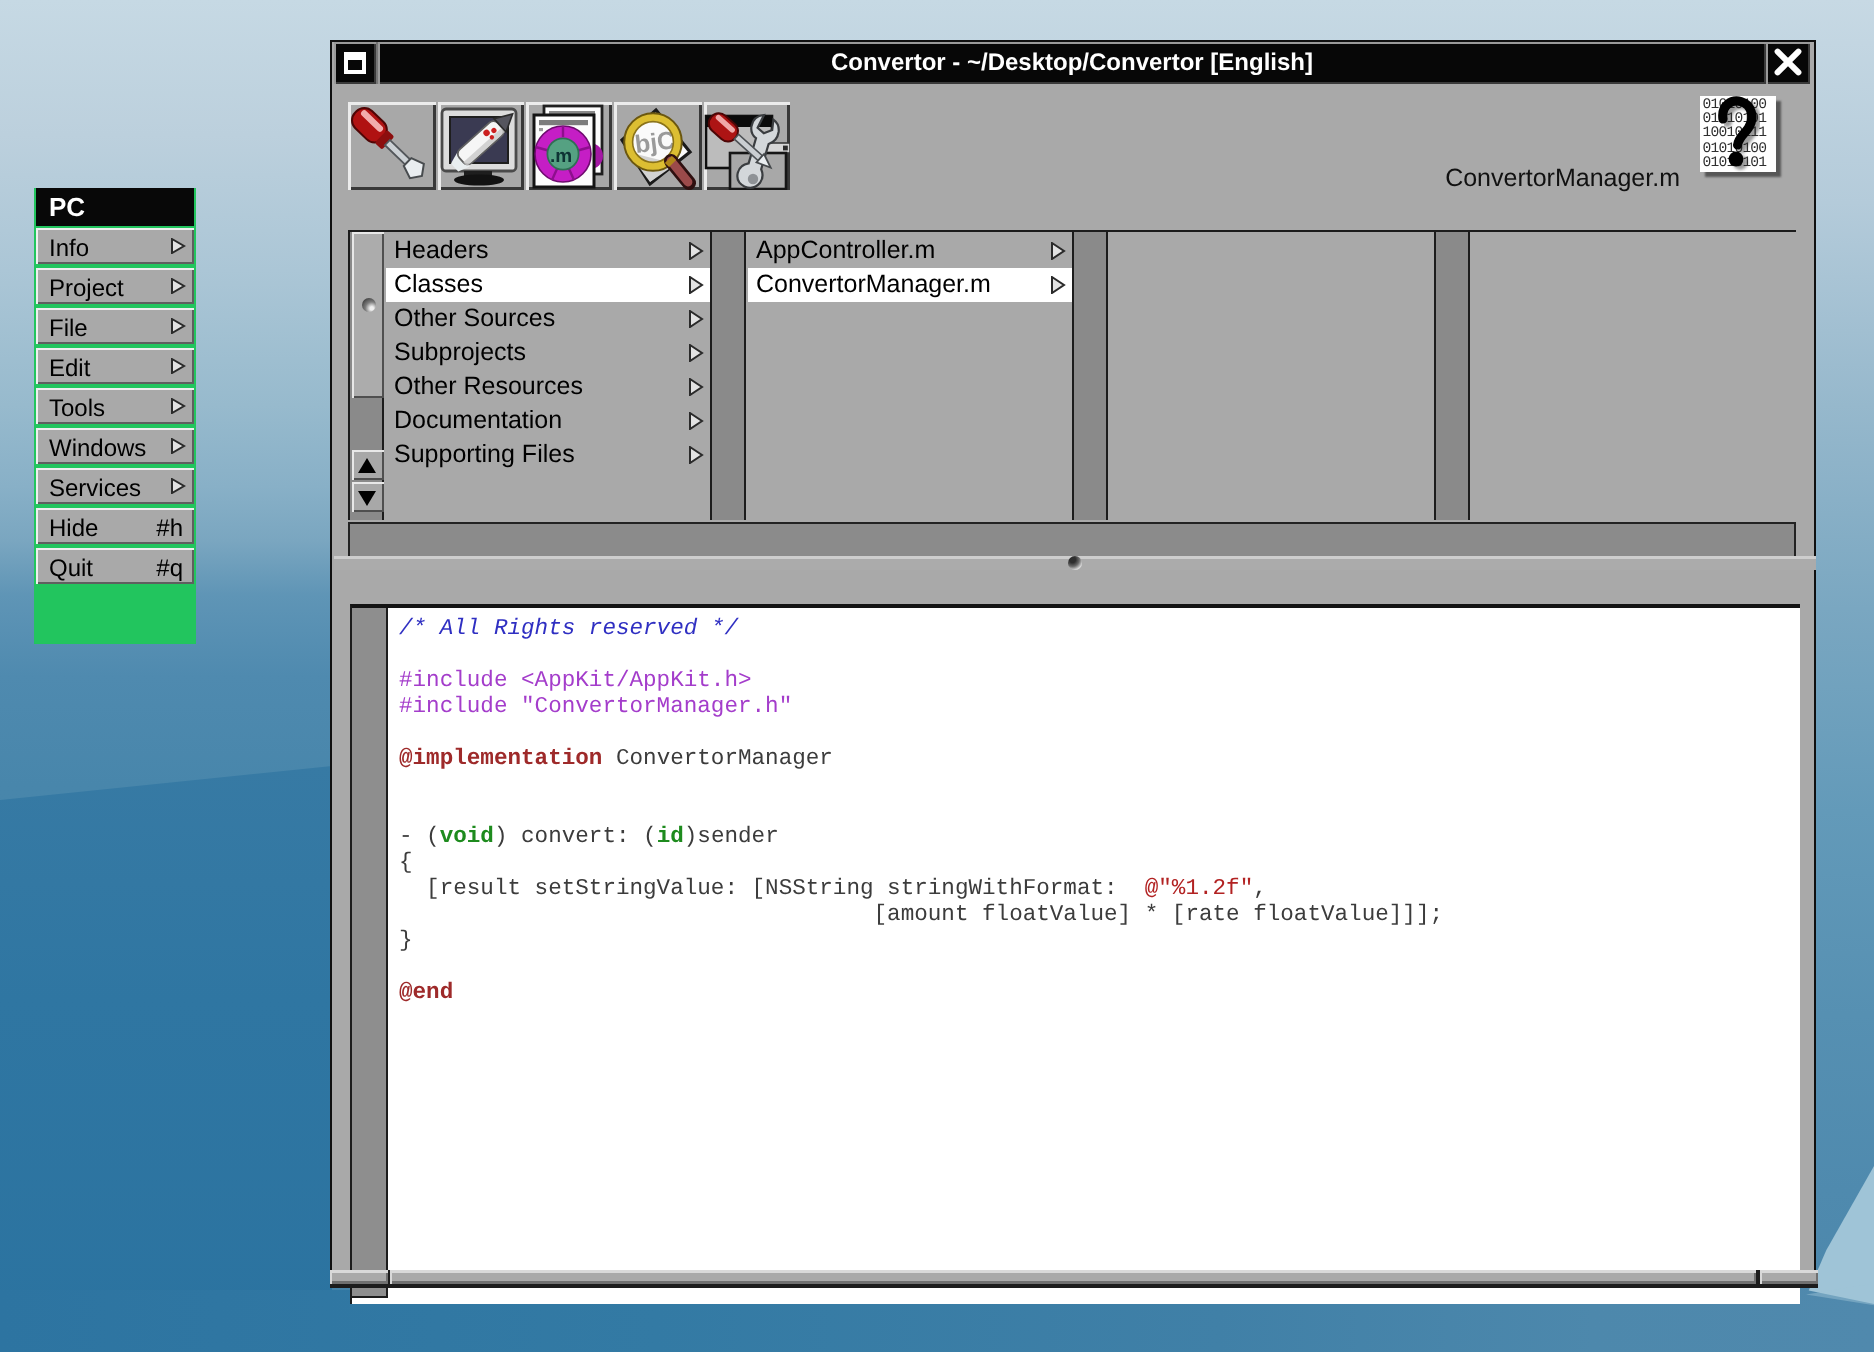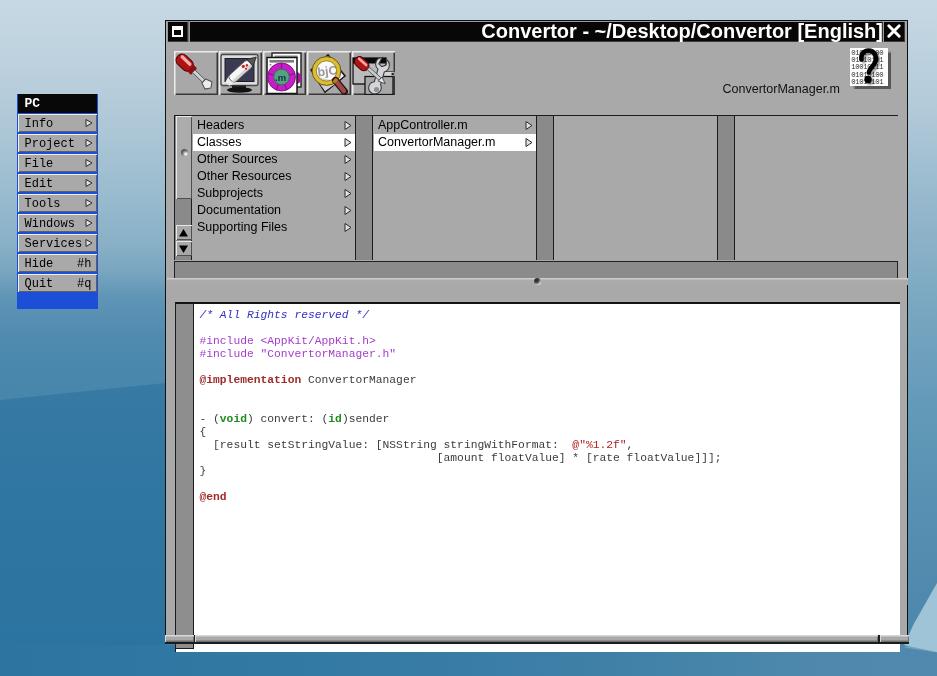--- a/index.html
+++ b/index.html
@@ -16,36 +16,36 @@
 #rstrip{left:890px;top:0;width:47px;height:676px;
   background:linear-gradient(180deg,#c7d9e4 0%, #b4cbda 15%, #96b8cc 30%, #7aa7c1 45%, #639ab9 60%, #5690b2 75%, #4f8aae 88%, #4b86ab 100%);}
 #bstrip{left:0;top:645px;width:937px;height:31px;
   background:linear-gradient(90deg,#2d74a1 0%, #337aa4 35%, #4080a7 65%, #4d88ac 85%, #5089ad 100%);}
 #wedge2{left:903px;top:580px;width:34px;height:75px;
   background:#9fc4d7;clip-path:polygon(100% 4%, 100% 96%, 4% 87%, 30% 60%);}
 #wedge3{left:903px;top:640px;width:34px;height:18px;
   background:rgba(160,198,216,0.45);clip-path:polygon(100% 10%, 100% 70%, 0% 40%);}
 
 
-#menu{left:16.5px;top:94px;width:79px;background:#1d4ed8;padding:0 1px 2px 1px;font-family:Liberation Mono, monospace;}
+#menu{left:16.5px;top:94px;width:79px;background:#22c55e;padding:0 1px 15px 1px;}
 #menu .t{height:19px;background:#080808;color:#fff;font-weight:bold;font-size:13px;line-height:19px;padding-left:7px;margin-bottom:0.5px;}
 #menu .i{position:relative;height:18.5px;background:#a9a9a9;margin-bottom:1.5px;color:#000;
   font-size:12px;line-height:20px;padding-left:7px;
   box-shadow:inset 1px 1px 0 #efefef, inset -1px -1px 0 #5f5f5f;}
 #menu .i:last-child{margin-bottom:15px;}
 #menu .i svg{position:absolute;right:4px;top:5.5px;}
 #menu .k{position:absolute;right:5px;top:0;}
 
 
 #win{left:165px;top:19.5px;width:741px;height:621.5px;background:#a9a9a9;border:1.5px solid #101010;}
 
 #tbar{left:166.5px;top:20.5px;width:738px;height:21px;background:#767676;}
 #tbar .seg{position:absolute;top:0;height:21px;background:#070707;box-shadow:inset 1px 1px 0 #9a9a9a, inset -1px -1px 0 #3a3a3a;}
 #mini{left:0;width:21px;}
-#ttl{left:22.5px;width:694px;color:#fff;font-weight:bold;font-size:20px;text-align:right;line-height:21.5px;letter-spacing:0px;}
+#ttl{left:22.5px;width:694px;color:#fff;font-weight:bold;font-size:12px;text-align:center;line-height:21.5px;letter-spacing:0px;}
 #clsb{right:0;width:22px;}
 #minig{position:absolute;left:5px;top:5px;width:7px;height:5px;border:2px solid #fff;border-top:4px solid #fff;}
 
 
 .tbtn{top:50.5px;width:43.5px;height:44px;background:#a8a8a8;
   box-shadow:inset 1.5px 1.5px 0 #ececec, inset -1.5px -1.5px 0 #383838;}
 #lbl{left:704px;top:81.5px;width:136px;text-align:right;font-size:12.5px;color:#111;}
 
 #ficon{left:849.5px;top:48px;width:38px;height:38px;background:#fff;box-shadow:2.5px 2.5px 1px rgba(60,60,60,.75);}
 #ficon pre{margin:0;font-family:"Liberation Mono",monospace;font-size:7.3px;line-height:7.45px;color:#2f2f2f;padding:1.5px 0 0 1.8px;letter-spacing:-0.4px;}
@@ -234,24 +234,24 @@
     <div class="brow" style="height:1px;"></div>
     <div class="brow">Headers<svg width="8" height="9">
           <polygon points="1,0.5 7,4.5 1,8.5" fill="#e2e2e2" stroke="#2a2a2a" stroke-width="1"></polygon>
         </svg></div>
     <div class="brow sel">Classes<svg width="8" height="9">
           <polygon points="1,0.5 7,4.5 1,8.5" fill="#e2e2e2" stroke="#2a2a2a" stroke-width="1"></polygon>
         </svg></div>
     <div class="brow">Other Sources<svg width="8" height="9">
           <polygon points="1,0.5 7,4.5 1,8.5" fill="#e2e2e2" stroke="#2a2a2a" stroke-width="1"></polygon>
         </svg></div>
+    <div class="brow">Subprojects<svg width="8" height="9">
+          <polygon points="1,0.5 7,4.5 1,8.5" fill="#e2e2e2" stroke="#2a2a2a" stroke-width="1"></polygon>
+        </svg></div>
     <div class="brow">Other Resources<svg width="8" height="9">
-          <polygon points="1,0.5 7,4.5 1,8.5" fill="#e2e2e2" stroke="#2a2a2a" stroke-width="1"></polygon>
-        </svg></div>
-    <div class="brow">Subprojects<svg width="8" height="9">
           <polygon points="1,0.5 7,4.5 1,8.5" fill="#e2e2e2" stroke="#2a2a2a" stroke-width="1"></polygon>
         </svg></div>
     <div class="brow">Documentation<svg width="8" height="9">
           <polygon points="1,0.5 7,4.5 1,8.5" fill="#e2e2e2" stroke="#2a2a2a" stroke-width="1"></polygon>
         </svg></div>
     <div class="brow">Supporting Files<svg width="8" height="9">
           <polygon points="1,0.5 7,4.5 1,8.5" fill="#e2e2e2" stroke="#2a2a2a" stroke-width="1"></polygon>
         </svg></div>
   </div>
   <div class="bslot" style="left:181px;"></div>

